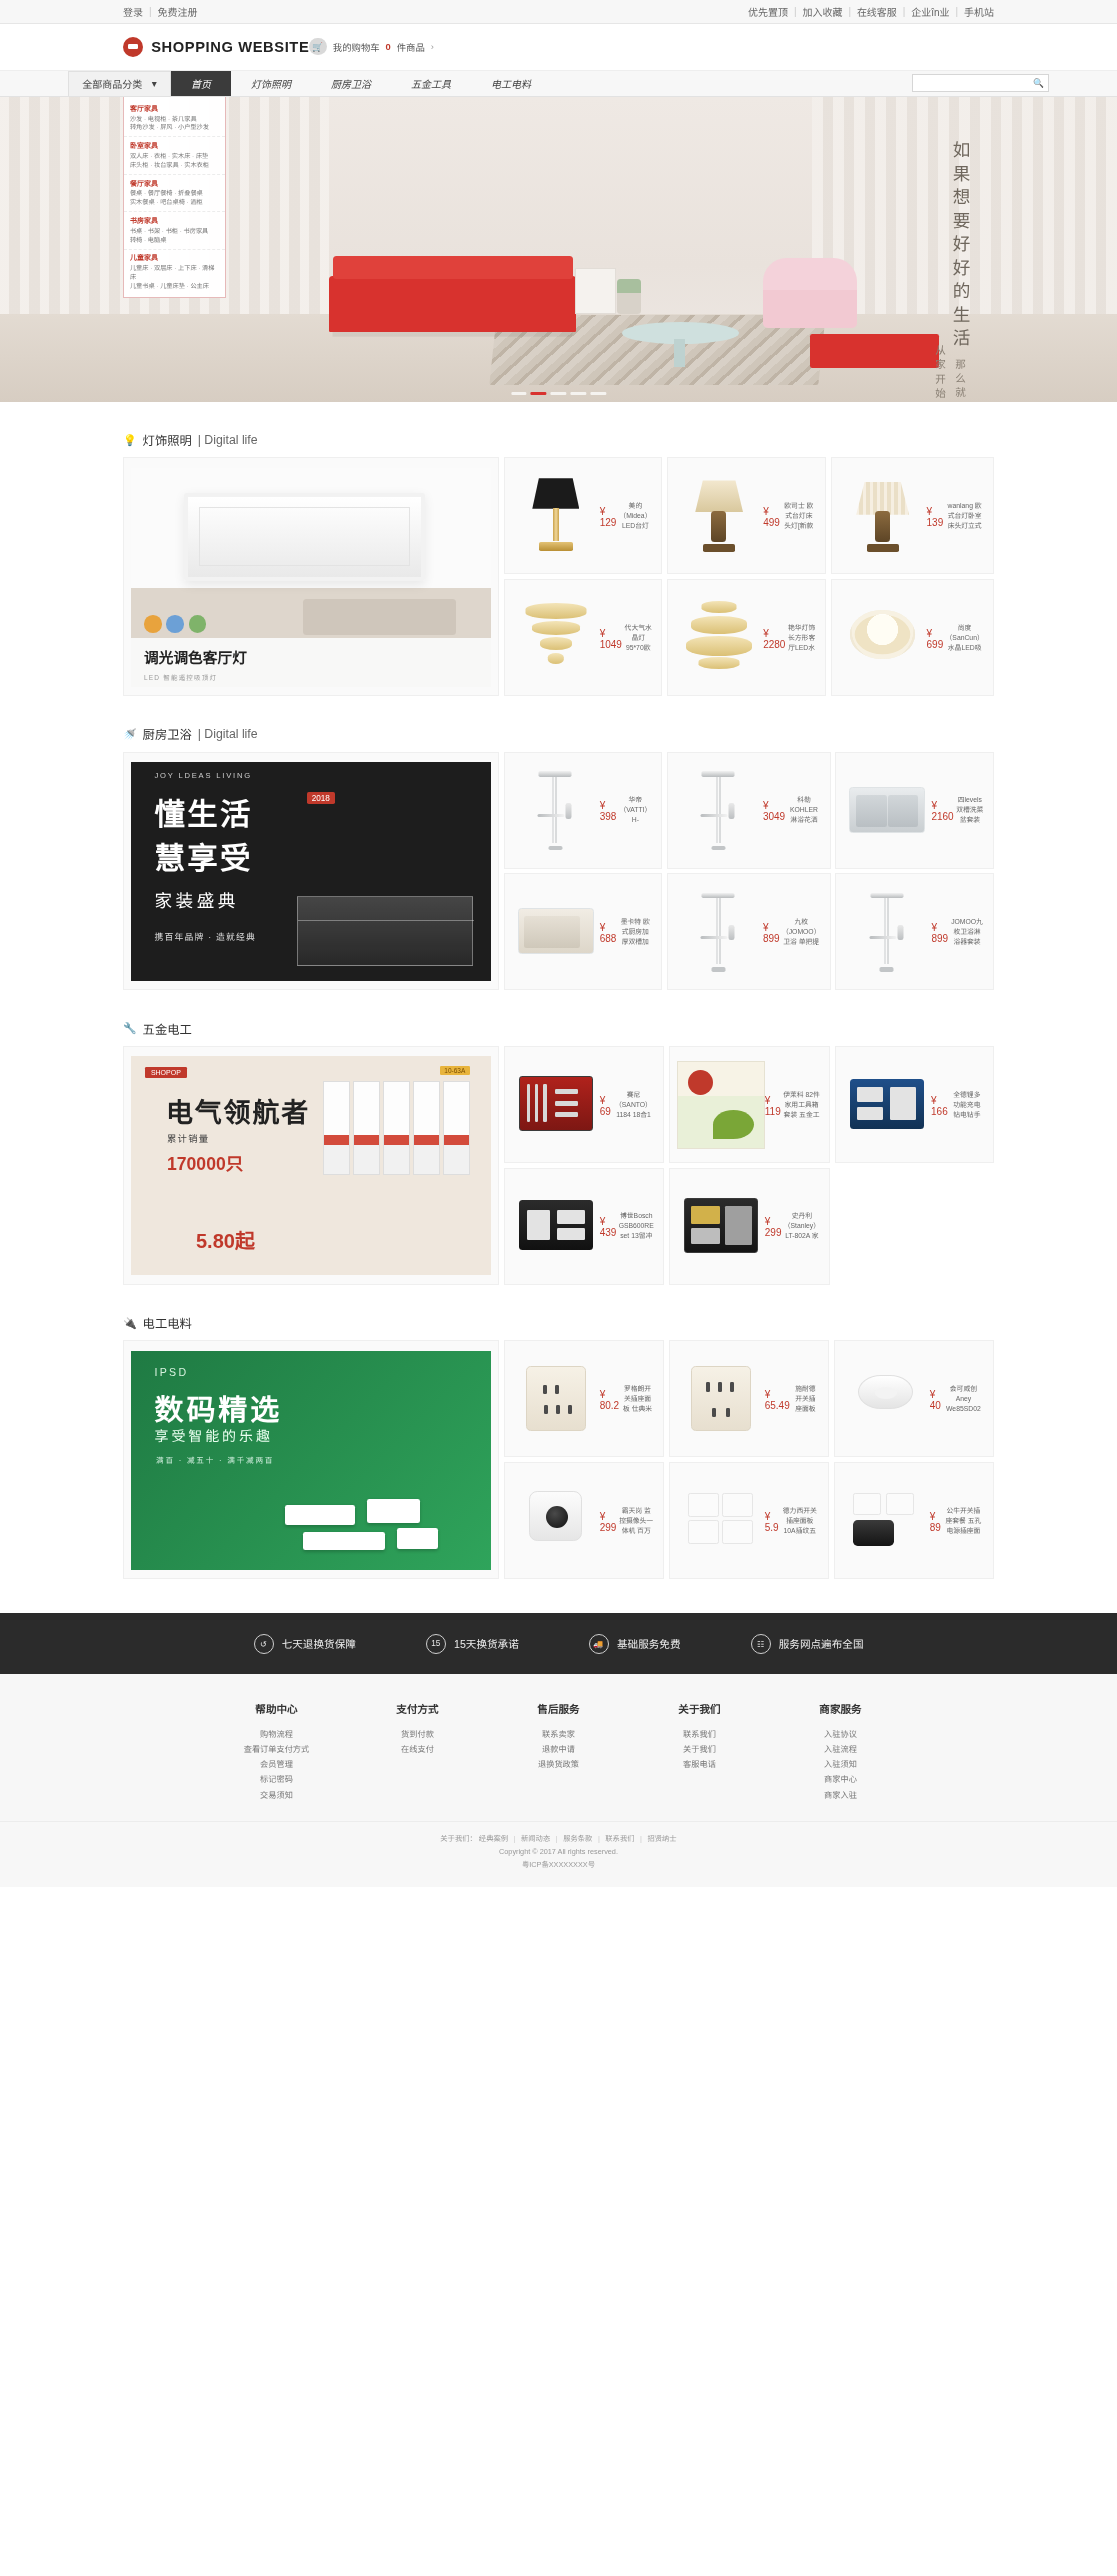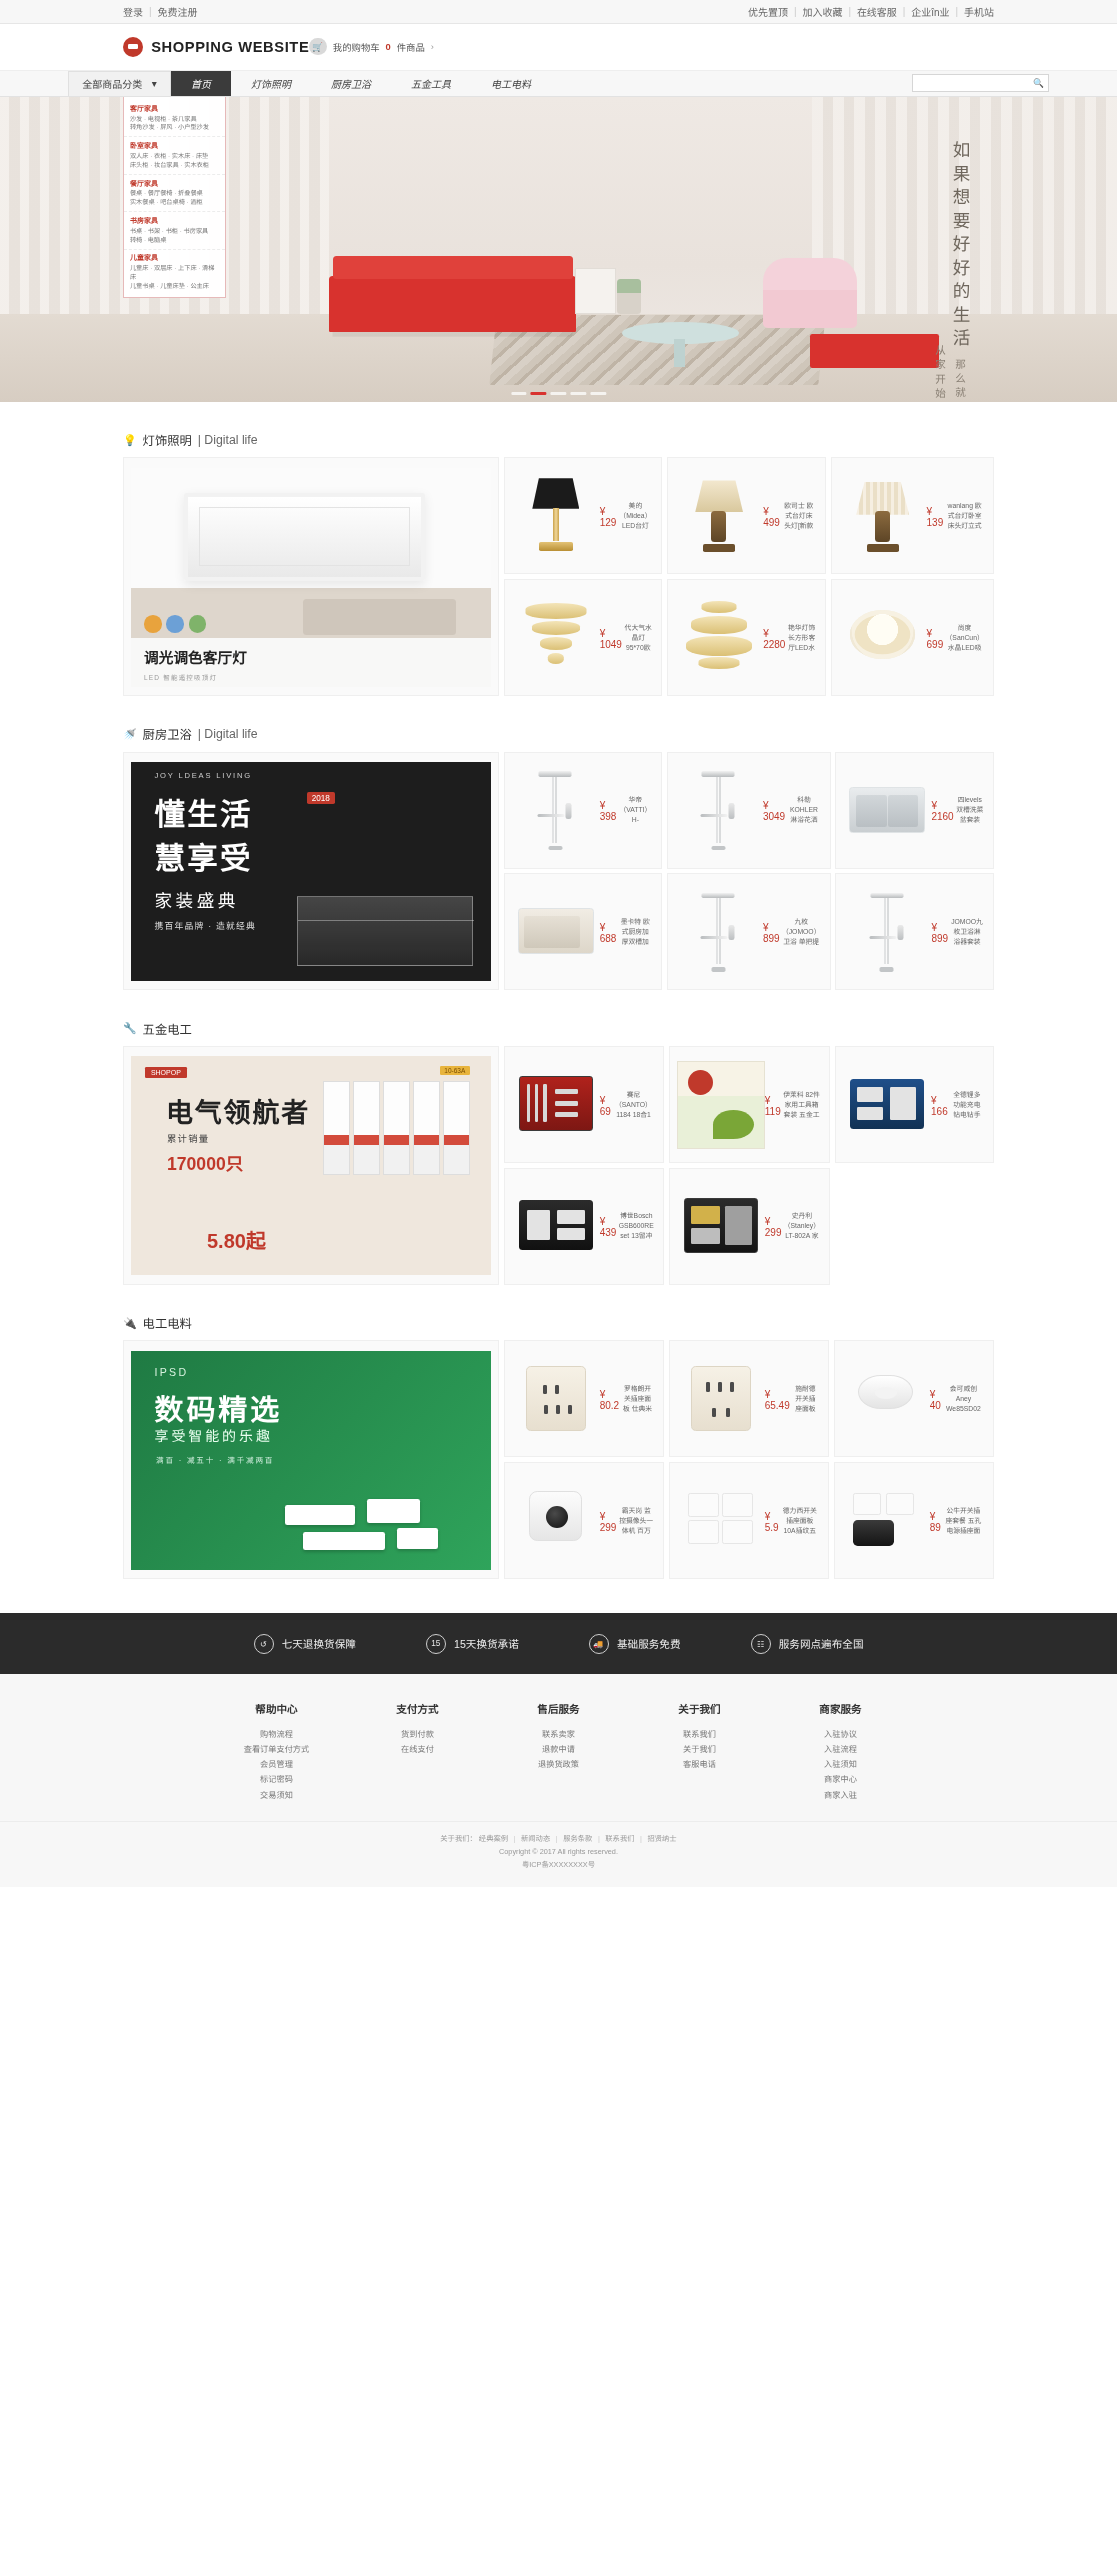--- a/index.html
+++ b/index.html
@@ -270,21 +270,21 @@
   }
   .banner-a .badges i:nth-child(2){ background:#6ca0d6; }
   .banner-a .badges i:nth-child(3){ background:#7fb36a; }
 
   .banner-b { width: 100%; height: 100%; background: #1d1d1d; position: relative; }
   .banner-b .kv {
     position: absolute; left: 23.5px; top: 28px; color: #fff;
   }
   .banner-b .kv .l1 { font-size: 30.5px; font-weight: bold; letter-spacing: 2.3px; }
   .banner-b .kv .l2 { font-size: 17.6px; margin-top: 9.4px; letter-spacing: 3.5px; }
-  .banner-b .kv .l3 { font-size: 8.8px; margin-top: 7px; color: #ddd; letter-spacing: 1.2px; }
+  .banner-b .kv .l3 { font-size: 8.8px; margin-top: 18px; color: #ddd; letter-spacing: 1.2px; }
   .banner-b .top-en {
     position: absolute; left: 23.5px; top: 9.4px; color: #cfcfcf; font-size: 7.6px; letter-spacing: 1.8px;
   }
   .banner-b .yr {
     position: absolute; left: 176px; top: 30.5px;
     background: #c0392b; color: #fff; font-size: 8.2px; padding: 1.2px 4.7px; border-radius: 1.8px;
   }
   .banner-b .rack {
     position: absolute; right: 17.6px; bottom: 15.3px; width: 176px; height: 70px;
     background: linear-gradient(180deg, rgba(255,255,255,.18), rgba(255,255,255,.05));
@@ -305,21 +305,21 @@
     font-size: 27px; font-weight: bold; letter-spacing: 1.8px;
   }
   .banner-c .sub {
     position: absolute; left: 36px; top: 75px; font-size: 9.4px; color: #444; letter-spacing: 1.2px;
   }
   .banner-c .big-num {
     position: absolute; left: 36px; top: 94px; font-size: 17.6px; color: #c0392b; font-weight: bold;
   }
   .banner-c .price-tag {
     position: absolute; left: 65px; bottom: 21px; color: #c0392b;
-    font-size: 20px; font-weight: bold; margin-left: 11px;
+    font-size: 20px; font-weight: bold;
   }
   .banner-c .breaker {
     position: absolute; right: 21px; top: 25px; width: 147px; height: 94px;
     display: flex; gap: 3.5px;
   }
   .banner-c .breaker i {
     flex: 1; background: linear-gradient(180deg,#fdfdfd 0 58%, #d34b3c 58% 68%, #f1f1f1 68% 100%);
     border: 0.6px solid #ddd; display: block;
   }
   .banner-c .tagyel {

